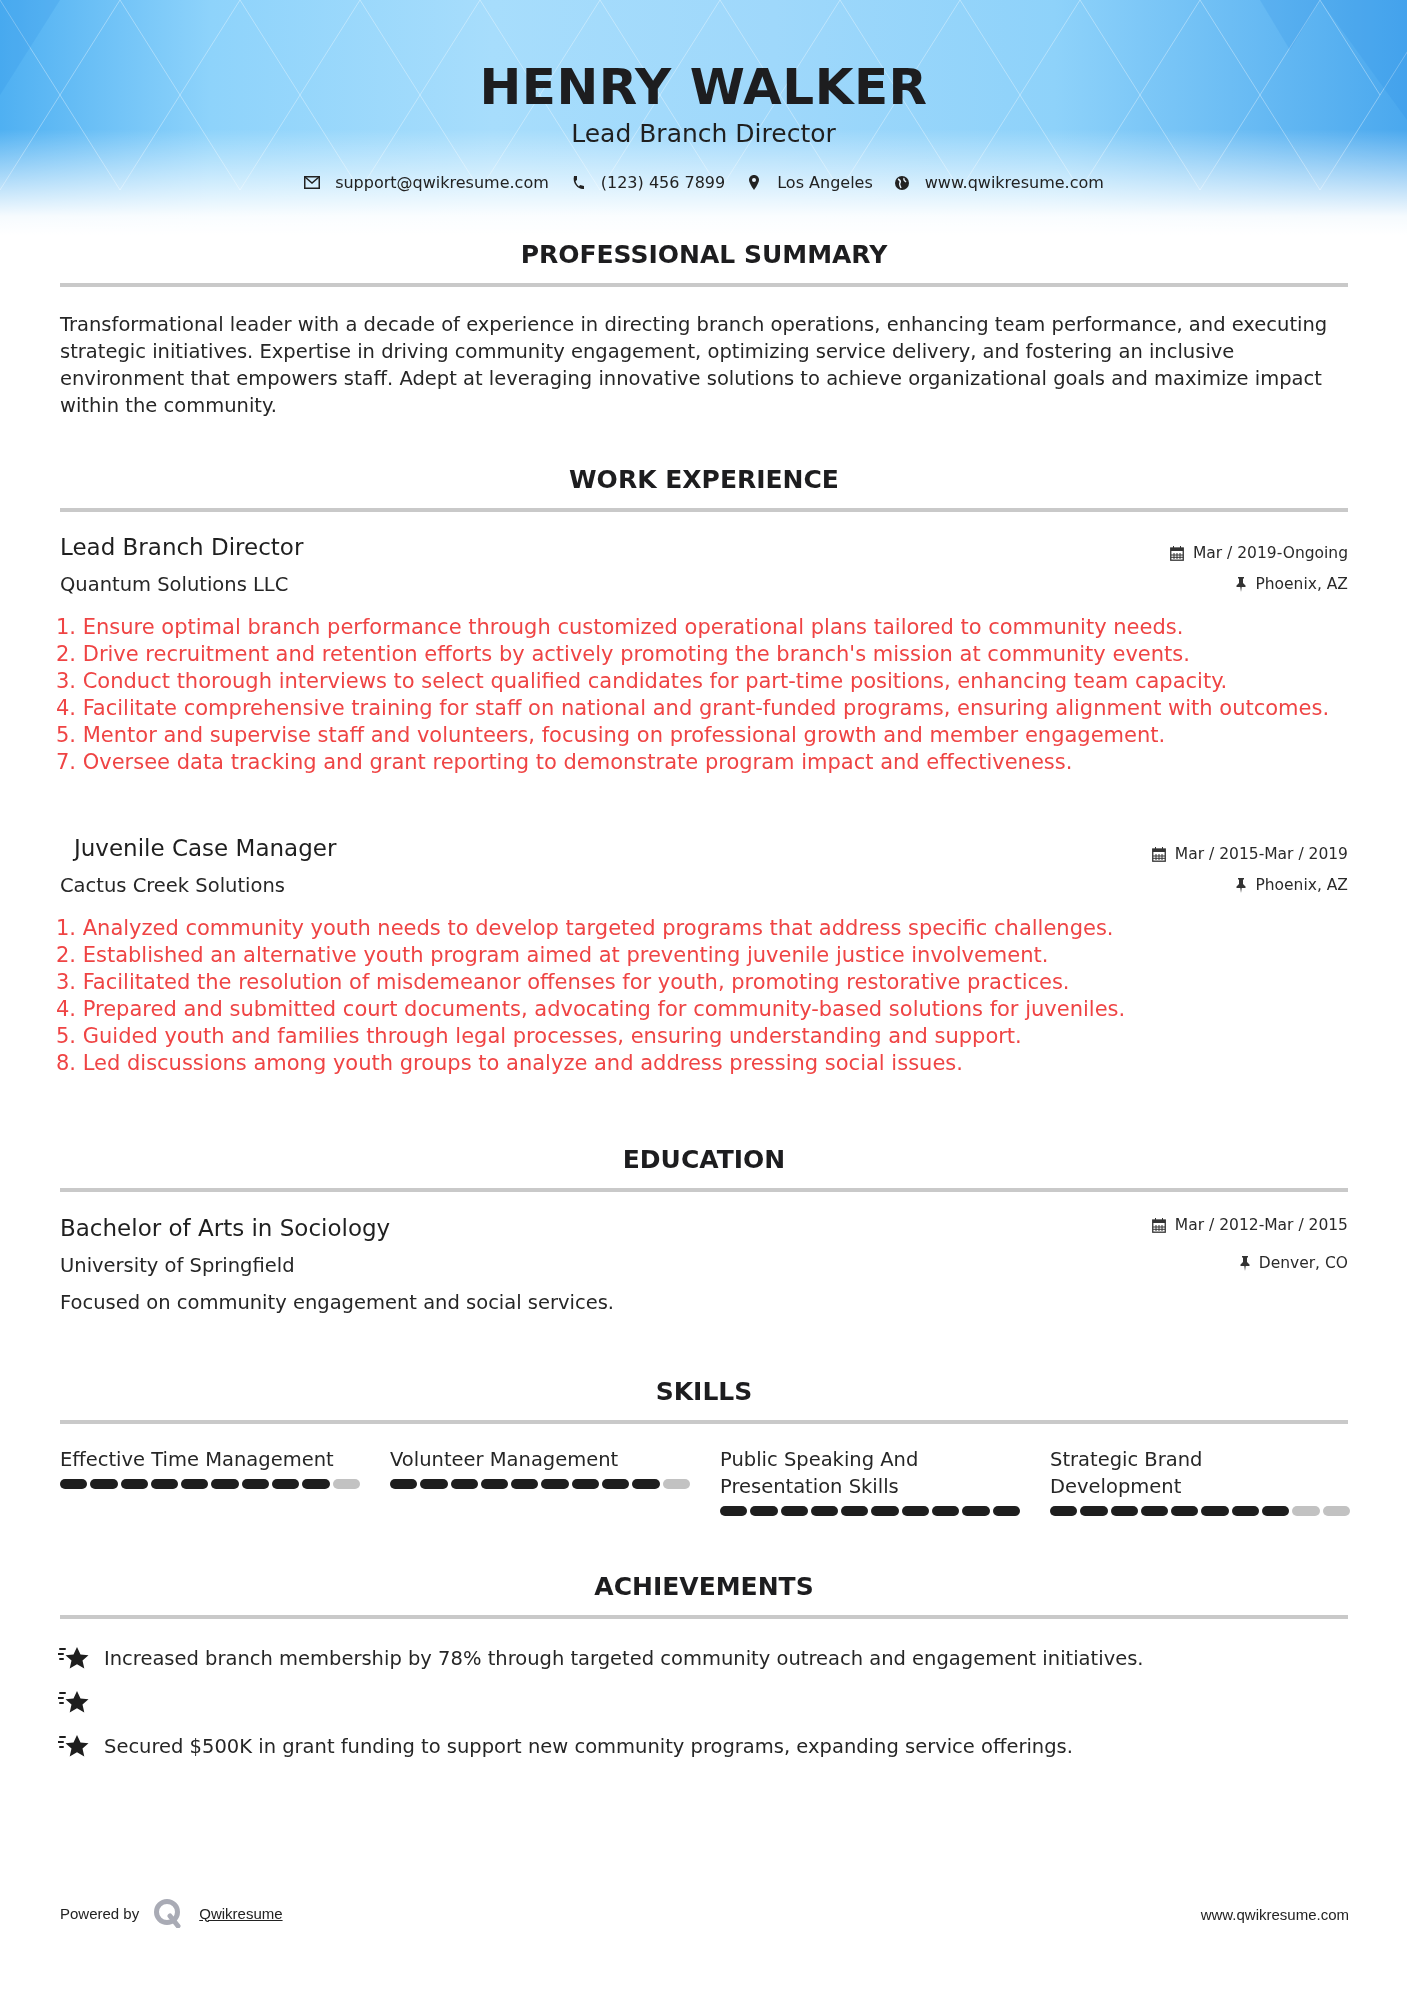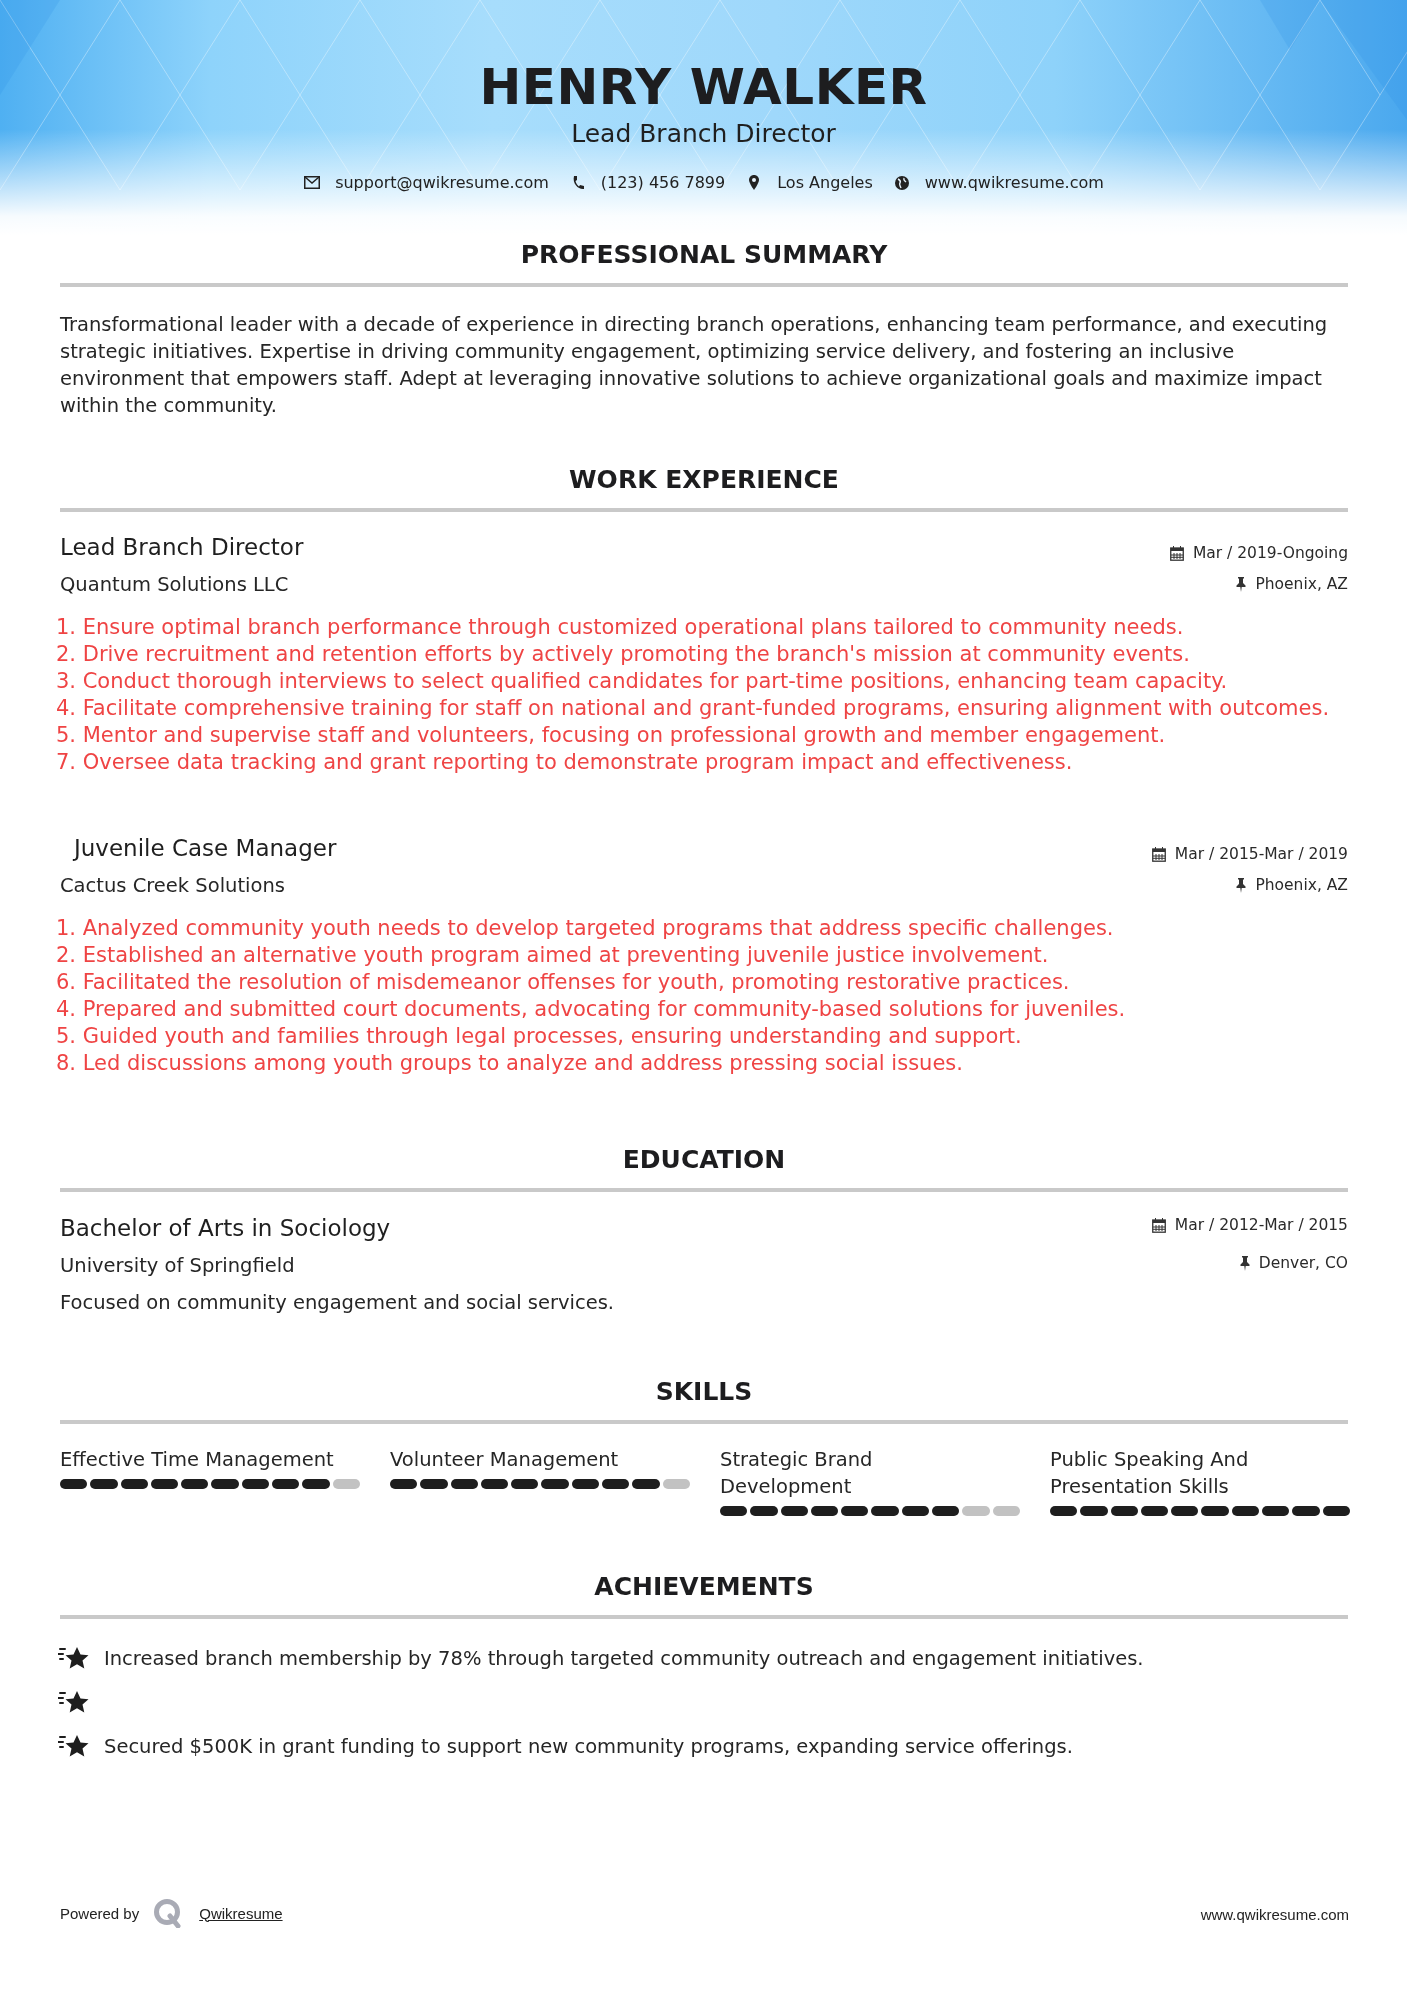--- a/index.html
+++ b/index.html
@@ -198,21 +198,21 @@
   <span class="mi">
     <svg width="10" height="15" viewBox="0 0 10 15">
         <path d="M2,0 H8 V1.5 H7 V6 L9.5,8.5 V10 H5.7 L5,15 L4.3,10 H0.5 V8.5 L3,6 V1.5 H2 Z" fill="#333"></path>
       </svg>
   </span>
   <span>Phoenix, AZ</span>
 </div>
 <ul class="bullets" style="top:915px;">
   <li>1. Analyzed community youth needs to develop targeted programs that address specific challenges.</li>
   <li>2. Established an alternative youth program aimed at preventing juvenile justice involvement.</li>
-  <li>6. Facilitated the resolution of misdemeanor offenses for youth, promoting restorative practices.</li>
+  <li>3. Facilitated the resolution of misdemeanor offenses for youth, promoting restorative practices.</li>
   <li>4. Prepared and submitted court documents, advocating for community-based solutions for juveniles.</li>
   <li>5. Guided youth and families through legal processes, ensuring understanding and support.</li>
   <li>8. Led discussions among youth groups to analyze and address pressing social issues.</li>
 </ul>
 
 <div class="section-title" style="top:1145px;">EDUCATION</div>
 <div class="divider" style="top:1188px;"></div>
 <div class="job-title" style="top:1215px;">Bachelor of Arts in Sociology</div>
 <div class="job-company" style="top:1254px;">University of Springfield</div>
 <div class="meta" style="top:1216px;">
@@ -262,47 +262,47 @@
         <span class="seg"></span>
         <span class="seg"></span>
         <span class="seg"></span>
         <span class="seg"></span>
         <span class="seg"></span>
         <span class="seg"></span>
         <span class="seg off"></span>
       </div>
   </div>
   <div class="skill">
+    <div class="skill-name" style="width:240px;">Public Speaking And Presentation Skills</div>
+    <div class="bar">
+        <span class="seg"></span>
+        <span class="seg"></span>
+        <span class="seg"></span>
+        <span class="seg"></span>
+        <span class="seg"></span>
+        <span class="seg"></span>
+        <span class="seg"></span>
+        <span class="seg"></span>
+        <span class="seg"></span>
+        <span class="seg"></span>
+      </div>
+  </div>
+  <div class="skill">
     <div class="skill-name" style="width:180px;">Strategic Brand Development</div>
     <div class="bar">
         <span class="seg"></span>
         <span class="seg"></span>
         <span class="seg"></span>
         <span class="seg"></span>
         <span class="seg"></span>
         <span class="seg"></span>
         <span class="seg"></span>
         <span class="seg"></span>
         <span class="seg off"></span>
         <span class="seg off"></span>
-      </div>
-  </div>
-  <div class="skill">
-    <div class="skill-name" style="width:240px;">Public Speaking And Presentation Skills</div>
-    <div class="bar">
-        <span class="seg"></span>
-        <span class="seg"></span>
-        <span class="seg"></span>
-        <span class="seg"></span>
-        <span class="seg"></span>
-        <span class="seg"></span>
-        <span class="seg"></span>
-        <span class="seg"></span>
-        <span class="seg"></span>
-        <span class="seg"></span>
       </div>
   </div>
 </div>
 
 <div class="section-title" style="top:1572px;">ACHIEVEMENTS</div>
 <div class="divider" style="top:1615px;"></div>
 <div class="ach" style="top:1645px;">
   <span class="star">
     <svg width="32" height="26" viewBox="0 0 32 26">
         <path d="M2,4 H7 M0,9 H5 M2,14 H5" stroke="#1e1e1e" stroke-width="2" stroke-linecap="round"></path>

